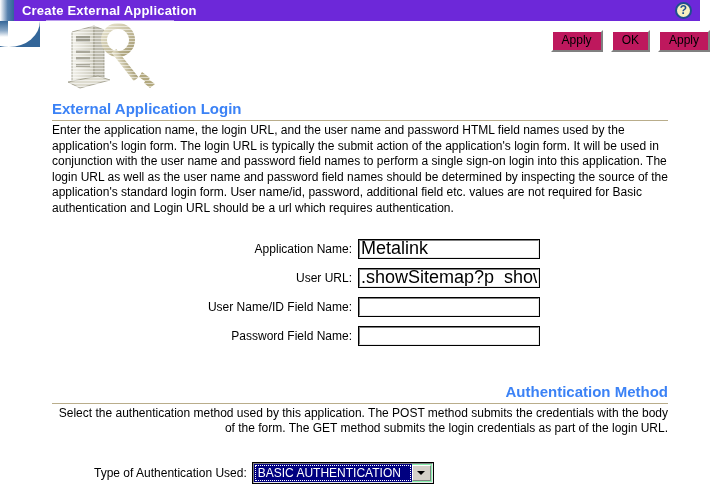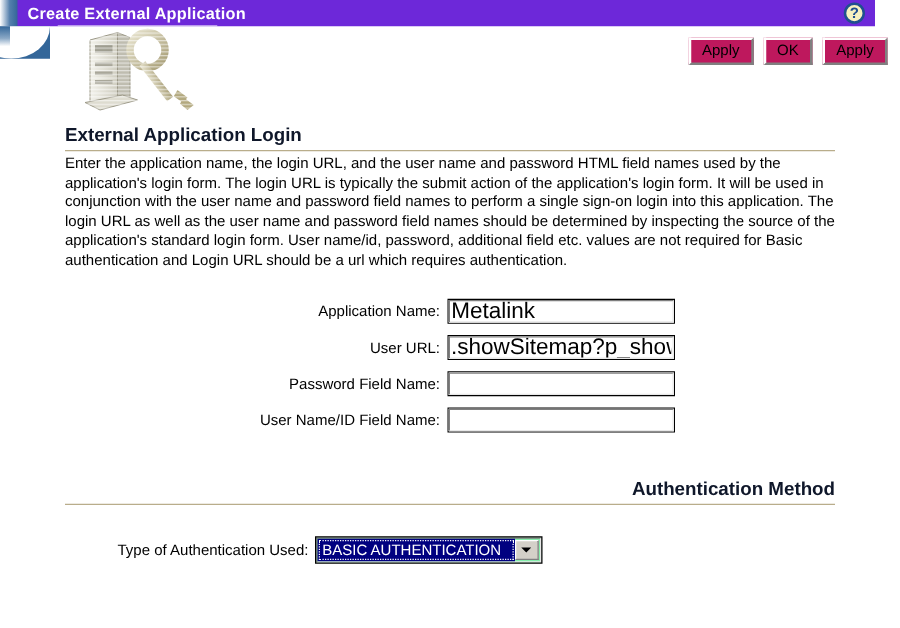--- a/index.html
+++ b/index.html
@@ -129,21 +129,21 @@
     left: 0;
     top: 100px;
     width: 720px;
   }
   .section {
     padding: 0 52px;
   }
   .section-heading {
     font-size: 15px;
     font-weight: bold;
-    color: #0f172a;
+    color: #3b82f6;
     margin: 0;
     padding: 0 0 1px 0;
     line-height: 18px;
   }
   .section-rule {
     height: 1px;
     background: #b9ad8b;
     margin: 1px 0 2px 0;
   }
   .section-desc {
@@ -334,42 +334,43 @@
         </tr>
         <tr>
           <td class="lbl-cell">User URL:</td>
           <td>
             <span class="input-wrap">
               <input class="txt-input" type="text" value=".showSitemap?p_showTitle=0" style="">
             </span>
           </td>
         </tr>
         <tr>
-          <td class="lbl-cell">Password Field Name:</td>
+          <td class="lbl-cell">User Name/ID Field Name:</td>
           <td>
             <span class="input-wrap">
               <input class="txt-input" type="text" value="" style="">
             </span>
           </td>
         </tr>
         <tr>
-          <td class="lbl-cell">User Name/ID Field Name:</td>
+          <td class="lbl-cell">Password Field Name:</td>
           <td>
             <span class="input-wrap">
               <input class="txt-input" type="text" value="" style="">
             </span>
           </td>
         </tr>
       </tbody>
     </table>
   </div>
 
   <div class="section auth-section">
     <h2 class="section-heading">Authentication Method</h2>
     <div class="section-rule"></div>
+    <p class="section-desc">Select the authentication method used by this application. The POST method submits the credentials with the body of the form. The GET method submits the login credentials as part of the login URL.</p>
   </div>
 
   <div class="auth-row">
     <span class="auth-label">Type of Authentication Used:</span>
     <span class="select-shell">
       <span class="select-value">BASIC AUTHENTICATION</span>
       <span class="select-arrow-btn">
         <span class="arrow-glyph"></span>
       </span>
     </span>

